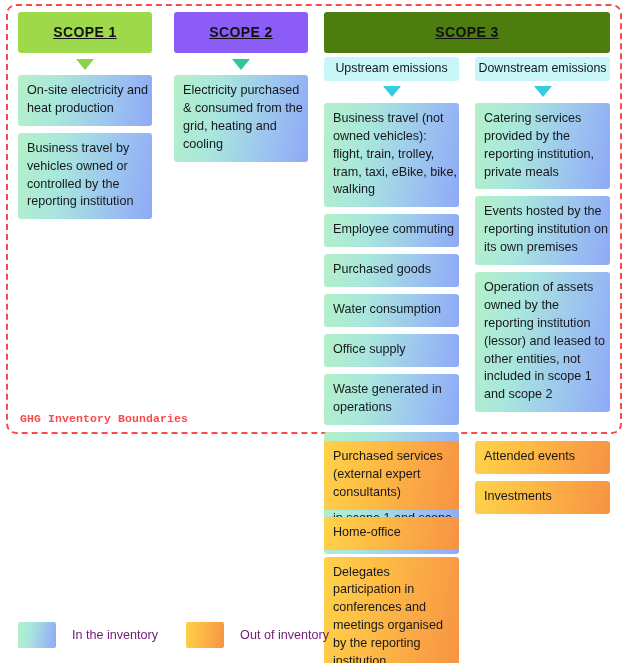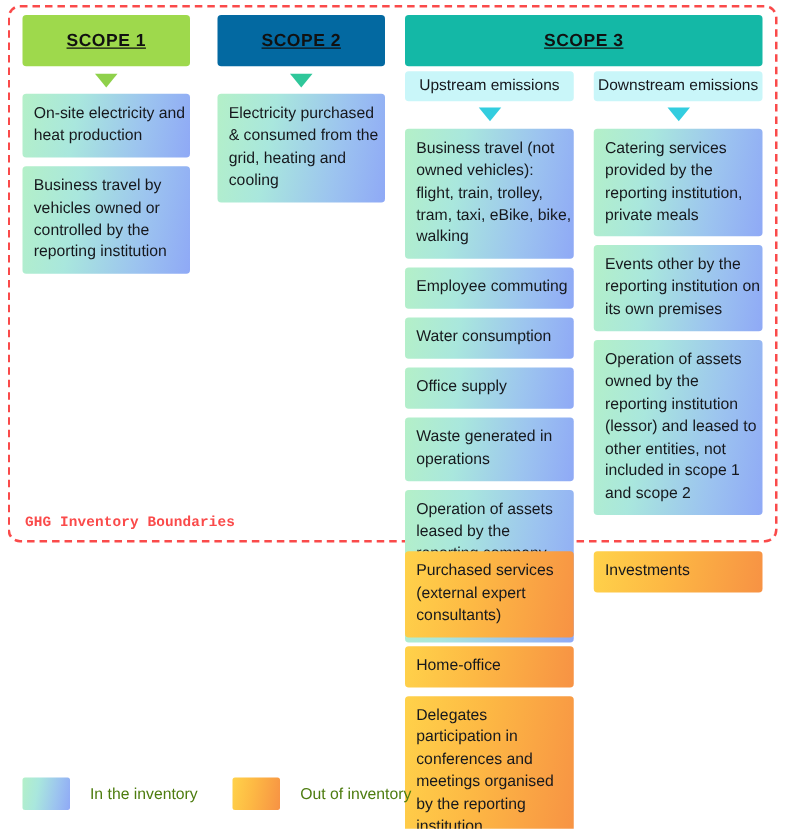--- a/index.html
+++ b/index.html
@@ -55,22 +55,22 @@
     text-align: center;
     font-size: 14px;
     font-weight: bold;
     letter-spacing: .4px;
     color: #111;
     line-height: 41px;
     height: 41px;
     text-decoration: underline;
   }
   .scope1-hdr { background: #9ed94c; }
-  .scope2-hdr { background: #0369a1; }
-  .scope3-hdr { background: #14b8a6; height: 41px; line-height: 41px; }
+  .scope2-hdr { background: #8b5cf6; }
+  .scope3-hdr { background: #4d7c0f; height: 41px; line-height: 41px; }
 
   
   .arrow-row {
     height: 22px;
     display: flex;
     justify-content: center;
     align-items: center;
   }
   .arrow {
     width: 0; height: 0;
@@ -119,21 +119,21 @@
 
   
   .legend {
     position: absolute;
     left: 18px;
     top: 622px;
     display: flex;
     align-items: center;
     gap: 0;
     font-size: 12.6px;
-    color: #4d7c0f;
+    color: #701a75;
   }
   .legend-swatch {
     width: 38px;
     height: 26px;
     border-radius: 2px;
     flex: none;
   }
   .legend-swatch.in {
     background: linear-gradient(100deg, #b4f0c8 0%, #a9e7dd 32%, #9cc4ef 70%, #8fa9f6 100%);
   }
@@ -170,46 +170,48 @@
 
   <div class="sub-wrap">
 
     <div class="sub-col">
       <div class="sub-hdr">Upstream emissions</div>
       <div class="arrow-row">
         <span class="arrow arrow-cyan"></span>
       </div>
       <div class="box">Business travel (not owned vehicles): flight, train, trolley, tram, taxi, eBike, bike, walking</div>
       <div class="box">Employee commuting</div>
+      <div class="box">Purchased goods</div>
       <div class="box">Water consumption</div>
       <div class="box">Office supply</div>
       <div class="box">Waste generated in operations</div>
       <div class="box">Operation of assets leased by the reporting company (lessee), not included in scope 1 and scope 2</div>
     </div>
 
     <div class="sub-col">
       <div class="sub-hdr">Downstream emissions</div>
       <div class="arrow-row">
         <span class="arrow arrow-cyan"></span>
       </div>
       <div class="box">Catering services provided by the reporting institution, private meals</div>
-      <div class="box">Events other by the reporting institution on its own premises</div>
+      <div class="box">Events hosted by the reporting institution on its own premises</div>
       <div class="box">Operation of assets owned by the reporting institution (lessor) and leased to other entities, not included in scope 1 and scope 2</div>
     </div>
 
   </div>
 </div>
 
 <div id="out-left">
   <div class="box out">Purchased services (external expert consultants)</div>
   <div class="box out">Home-office</div>
   <div class="box out">Delegates participation in conferences and meetings organised by the reporting institution</div>
 </div>
 
 <div id="out-right">
+  <div class="box out">Attended events</div>
   <div class="box out">Investments</div>
 </div>
 
 <div class="legend">
   <span class="legend-swatch in"></span>
   <span class="legend-label">In the inventory</span>
   <span class="legend-swatch out"></span>
   <span class="legend-label">Out of inventory</span>
 </div>
 

